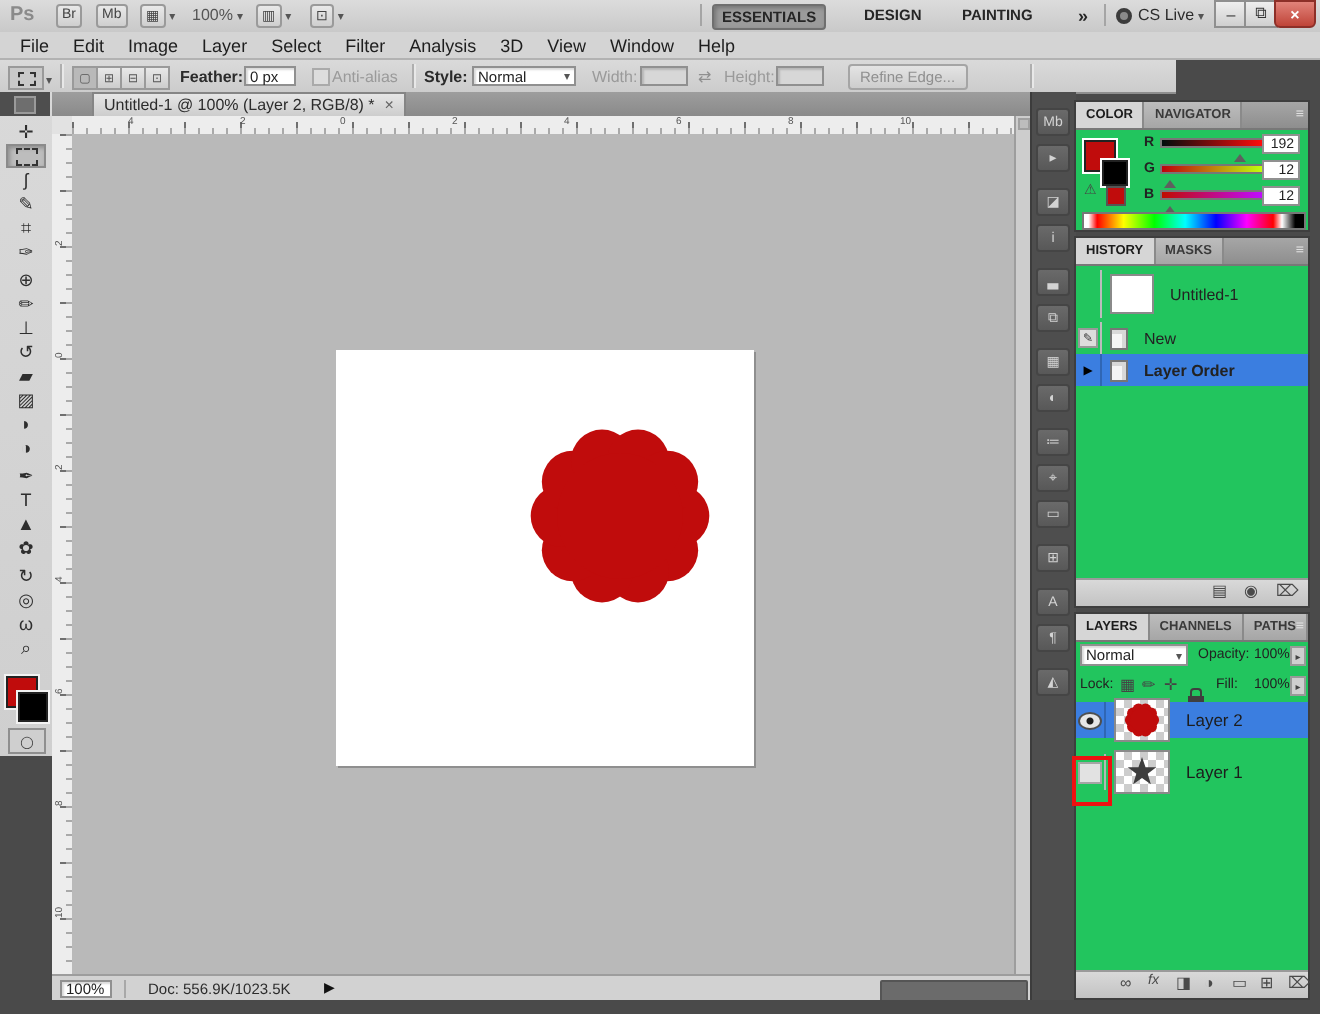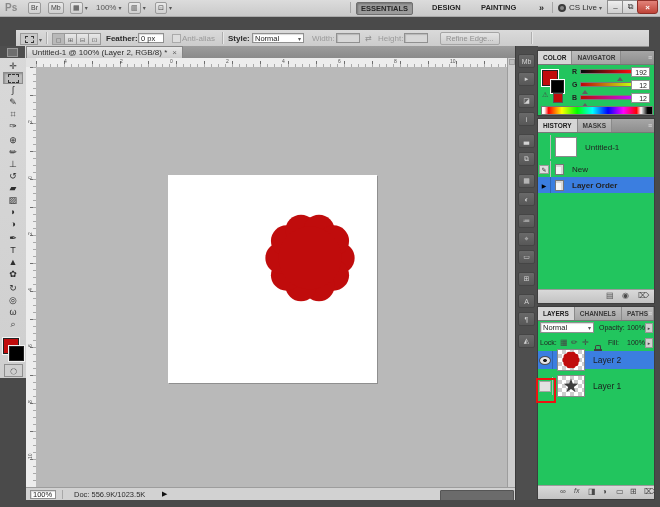--- a/index.html
+++ b/index.html
@@ -9,42 +9,42 @@
   .titlebar{left:0;top:0;width:660px;height:16px;background:linear-gradient(#dcdcdc,#c9c9c9);border-bottom:1px solid #aaa;}
   .tb-item{position:absolute;top:1px;height:13px;display:flex;align-items:center;font-size:8px;color:#555;}
   .tb-btn{border:1px solid #9a9a9a;background:linear-gradient(#e9e9e9,#cfcfcf);border-radius:2px;padding:0 2px;height:10px;display:flex;align-items:center;font-size:7px;color:#444;}
   .caret{font-size:6px;color:#555;margin-left:2px;}
   .ws-btn{position:absolute;top:2px;height:11px;display:flex;align-items:center;padding:0 4px;font-size:7.5px;font-weight:bold;color:#262626;}
   .ws-active{background:#9b9b9b;border:1px solid #6f6f6f;box-shadow:inset 1px 1px 2px rgba(0,0,0,.25);border-radius:2px;}
   .winbtn{position:absolute;top:0;height:12px;border:1px solid #8f8f8f;background:linear-gradient(#efefef,#cfcfcf);display:flex;align-items:center;justify-content:center;font-size:8px;color:#333;}
   .winbtn.close{background:linear-gradient(#e2837a,#bf4438);border-color:#8d2f28;color:#fff;border-radius:0 0 3px 3px;font-weight:bold;}
   .menubar{left:0;top:16px;width:660px;height:14px;background:#d4d4d4;border-bottom:1px solid #b2b2b2;display:flex;align-items:center;padding-left:4px;box-sizing:border-box;}
   .menu-item{font-size:9px;color:#1e1e1e;padding:0 6px;}
-  .optionsbar{left:16px;top:30px;width:633px;height:16px;background:linear-gradient(#dadada,#cccccc);border-bottom:1px solid #8f8f8f;}
+  .optionsbar{left:0;top:30px;width:588px;height:16px;background:linear-gradient(#dadada,#cccccc);border-bottom:1px solid #8f8f8f;}
   .opt-label{position:absolute;top:4px;font-size:8px;color:#2b2b2b;}
   .opt-label.dis{color:#9a9a9a;}
   .inputbox{position:absolute;background:#fff;border:1px solid #909090;box-shadow:inset 1px 1px 1px rgba(0,0,0,.15);font-size:7.5px;color:#222;display:flex;align-items:center;padding:0 2px;box-sizing:border-box;}
   .inputbox.dis{background:#d7d7d7;color:#aaa;}
   .mini-mode{position:absolute;top:3px;width:11px;height:10px;border:1px solid #9a9a9a;background:linear-gradient(#e8e8e8,#cdcdcd);font-size:6px;color:#555;display:flex;align-items:center;justify-content:center;}
   .sep-v{position:absolute;top:2px;width:1px;height:12px;background:#aeaeae;box-shadow:1px 0 0 #e8e8e8;}
   .refine{position:absolute;top:2px;height:11px;border:1px solid #a5a5a5;background:linear-gradient(#e4e4e4,#cdcdcd);border-radius:2px;font-size:7.5px;color:#8f8f8f;display:flex;align-items:center;padding:0 5px;}
   
   .toolbar{left:0;top:46px;width:26px;height:332px;background:linear-gradient(#d9d9d9,#cfcfcf);border-right:1px solid #9a9a9a;}
   .toolbar-grip{position:absolute;left:0;top:0;width:25px;height:12px;background:#4e4e4e;display:flex;align-items:center;justify-content:center;}
   .toolbar-grip span{width:9px;height:7px;border:1px solid #9a9a9a;background:#6e6e6e;}
   .tool{position:absolute;left:3px;width:20px;height:12px;display:flex;align-items:center;justify-content:center;font-size:9px;color:#2e2e2e;}
   .tool.sel{background:#bdbdbd;border:1px solid #8b8b8b;box-shadow:inset 1px 1px 2px rgba(0,0,0,.25);box-sizing:border-box;}
   .marq{width:9px;height:7px;border:1px dashed #333;}
   .swatch-fg{position:absolute;left:3px;top:292px;width:14px;height:14px;background:#c00c0c;border:1px solid #222;box-shadow:0 0 0 1px #f2f2f2;}
   .swatch-bg{position:absolute;left:9px;top:300px;width:13px;height:13px;background:#000;border:1px solid #222;box-shadow:0 0 0 1px #f2f2f2;}
   .qmask{position:absolute;left:4px;top:318px;width:17px;height:11px;border:1px solid #8f8f8f;background:#cfcfcf;display:flex;align-items:center;justify-content:center;font-size:6px;color:#444;}
   .left-dark{left:0;top:378px;width:26px;height:122px;background:#4a4a4a;}
   
   .doctabbar{left:26px;top:46px;width:489px;height:12px;background:linear-gradient(#9d9d9d,#8a8a8a);border-bottom:1px solid #787878;}
-  .doctab{position:absolute;left:0;top:0;height:12px;background:linear-gradient(#e6e6e6,#cdcdcd);border:1px solid #858585;border-bottom:none;display:flex;align-items:center;padding:0 5px;box-sizing:border-box;font-size:8px;color:#2c2c2c;gap:5px;}
+  .doctab{position:absolute;left:20px;top:0;height:12px;background:linear-gradient(#e6e6e6,#cdcdcd);border:1px solid #858585;border-bottom:none;display:flex;align-items:center;padding:0 5px;box-sizing:border-box;font-size:8px;color:#2c2c2c;gap:5px;}
   .doctab .x{font-size:8px;color:#666;}
   .hruler{left:36px;top:58px;width:471px;height:9px;background:#ededed;border-bottom:1px solid #9a9a9a;background-image:repeating-linear-gradient(to right,#a9a9a9 0 1px,transparent 1px 7px),repeating-linear-gradient(to right,#6f6f6f 0 1px,transparent 1px 28px);background-size:100% 3px,100% 6px;background-position:left bottom,left bottom;background-repeat:no-repeat;}
   .rcorner{left:26px;top:58px;width:10px;height:9px;background:#e2e2e2;border-right:1px solid #9a9a9a;border-bottom:1px solid #9a9a9a;}
   .vruler{left:26px;top:67px;width:10px;height:420px;background:#ededed;border-right:1px solid #9a9a9a;background-image:repeating-linear-gradient(to bottom,#a9a9a9 0 1px,transparent 1px 7px),repeating-linear-gradient(to bottom,#6f6f6f 0 1px,transparent 1px 28px);background-size:3px 100%,6px 100%;background-position:right top,right top;background-repeat:no-repeat;}
   .rnum{position:absolute;font-size:5px;color:#555;}
   .vnum{transform:rotate(-90deg);transform-origin:left top;}
   .canvasbg{left:36px;top:67px;width:471px;height:420px;background:#b9b9b9;}
   .artboard{position:absolute;left:132px;top:108px;width:209px;height:208px;background:#fff;box-shadow:1px 1px 0 #8f8f8f;}
   .vscroll{left:507px;top:58px;width:8px;height:429px;background:#cdcdcd;border-left:1px solid #9d9d9d;}
   .vscroll .cap{position:absolute;left:1px;top:1px;width:6px;height:6px;background:#bdbdbd;border:1px solid #a0a0a0;box-sizing:border-box;}
@@ -118,20 +118,33 @@
     <div class="tb-item" style="left:558px;">
       <span style="width:8px;height:8px;border-radius:50%;border:2px solid #3c3c3c;background:#8a8a8a;box-sizing:border-box;display:inline-block;margin-right:3px;"></span>
       <span style="color:#2c2c2c;font-size:8px;text-align:right;">CS Live</span>
       <span class="caret">▾</span>
     </div>
     <div class="winbtn" style="left:607px;width:15px;">–</div>
     <div class="winbtn" style="left:622px;width:15px;">⧉</div>
     <div class="winbtn close" style="left:637px;width:19px;">×</div>
   </div>
 
+  <div class="abs menubar">
+    <span class="menu-item">File</span>
+    <span class="menu-item">Edit</span>
+    <span class="menu-item">Image</span>
+    <span class="menu-item">Layer</span>
+    <span class="menu-item">Select</span>
+    <span class="menu-item">Filter</span>
+    <span class="menu-item">Analysis</span>
+    <span class="menu-item">3D</span>
+    <span class="menu-item">View</span>
+    <span class="menu-item">Window</span>
+    <span class="menu-item">Help</span>
+  </div>
 
   <div class="abs optionsbar">
     <div class="abs" style="left:4px;top:3px;width:16px;height:10px;border:1px solid #9a9a9a;background:#c9c9c9;display:flex;align-items:center;justify-content:center;">
         <span class="marq" style="width:7px;height:5px;"></span>
       </div>
     <span class="caret abs" style="left:21px;top:6px;">▾</span>
     <div class="sep-v" style="left:30px;"></div>
     <div class="mini-mode" style="left:36px;background:#b9b9b9;">▢</div>
     <div class="mini-mode" style="left:48px;">⊞</div>
     <div class="mini-mode" style="left:60px;">⊟</div>

